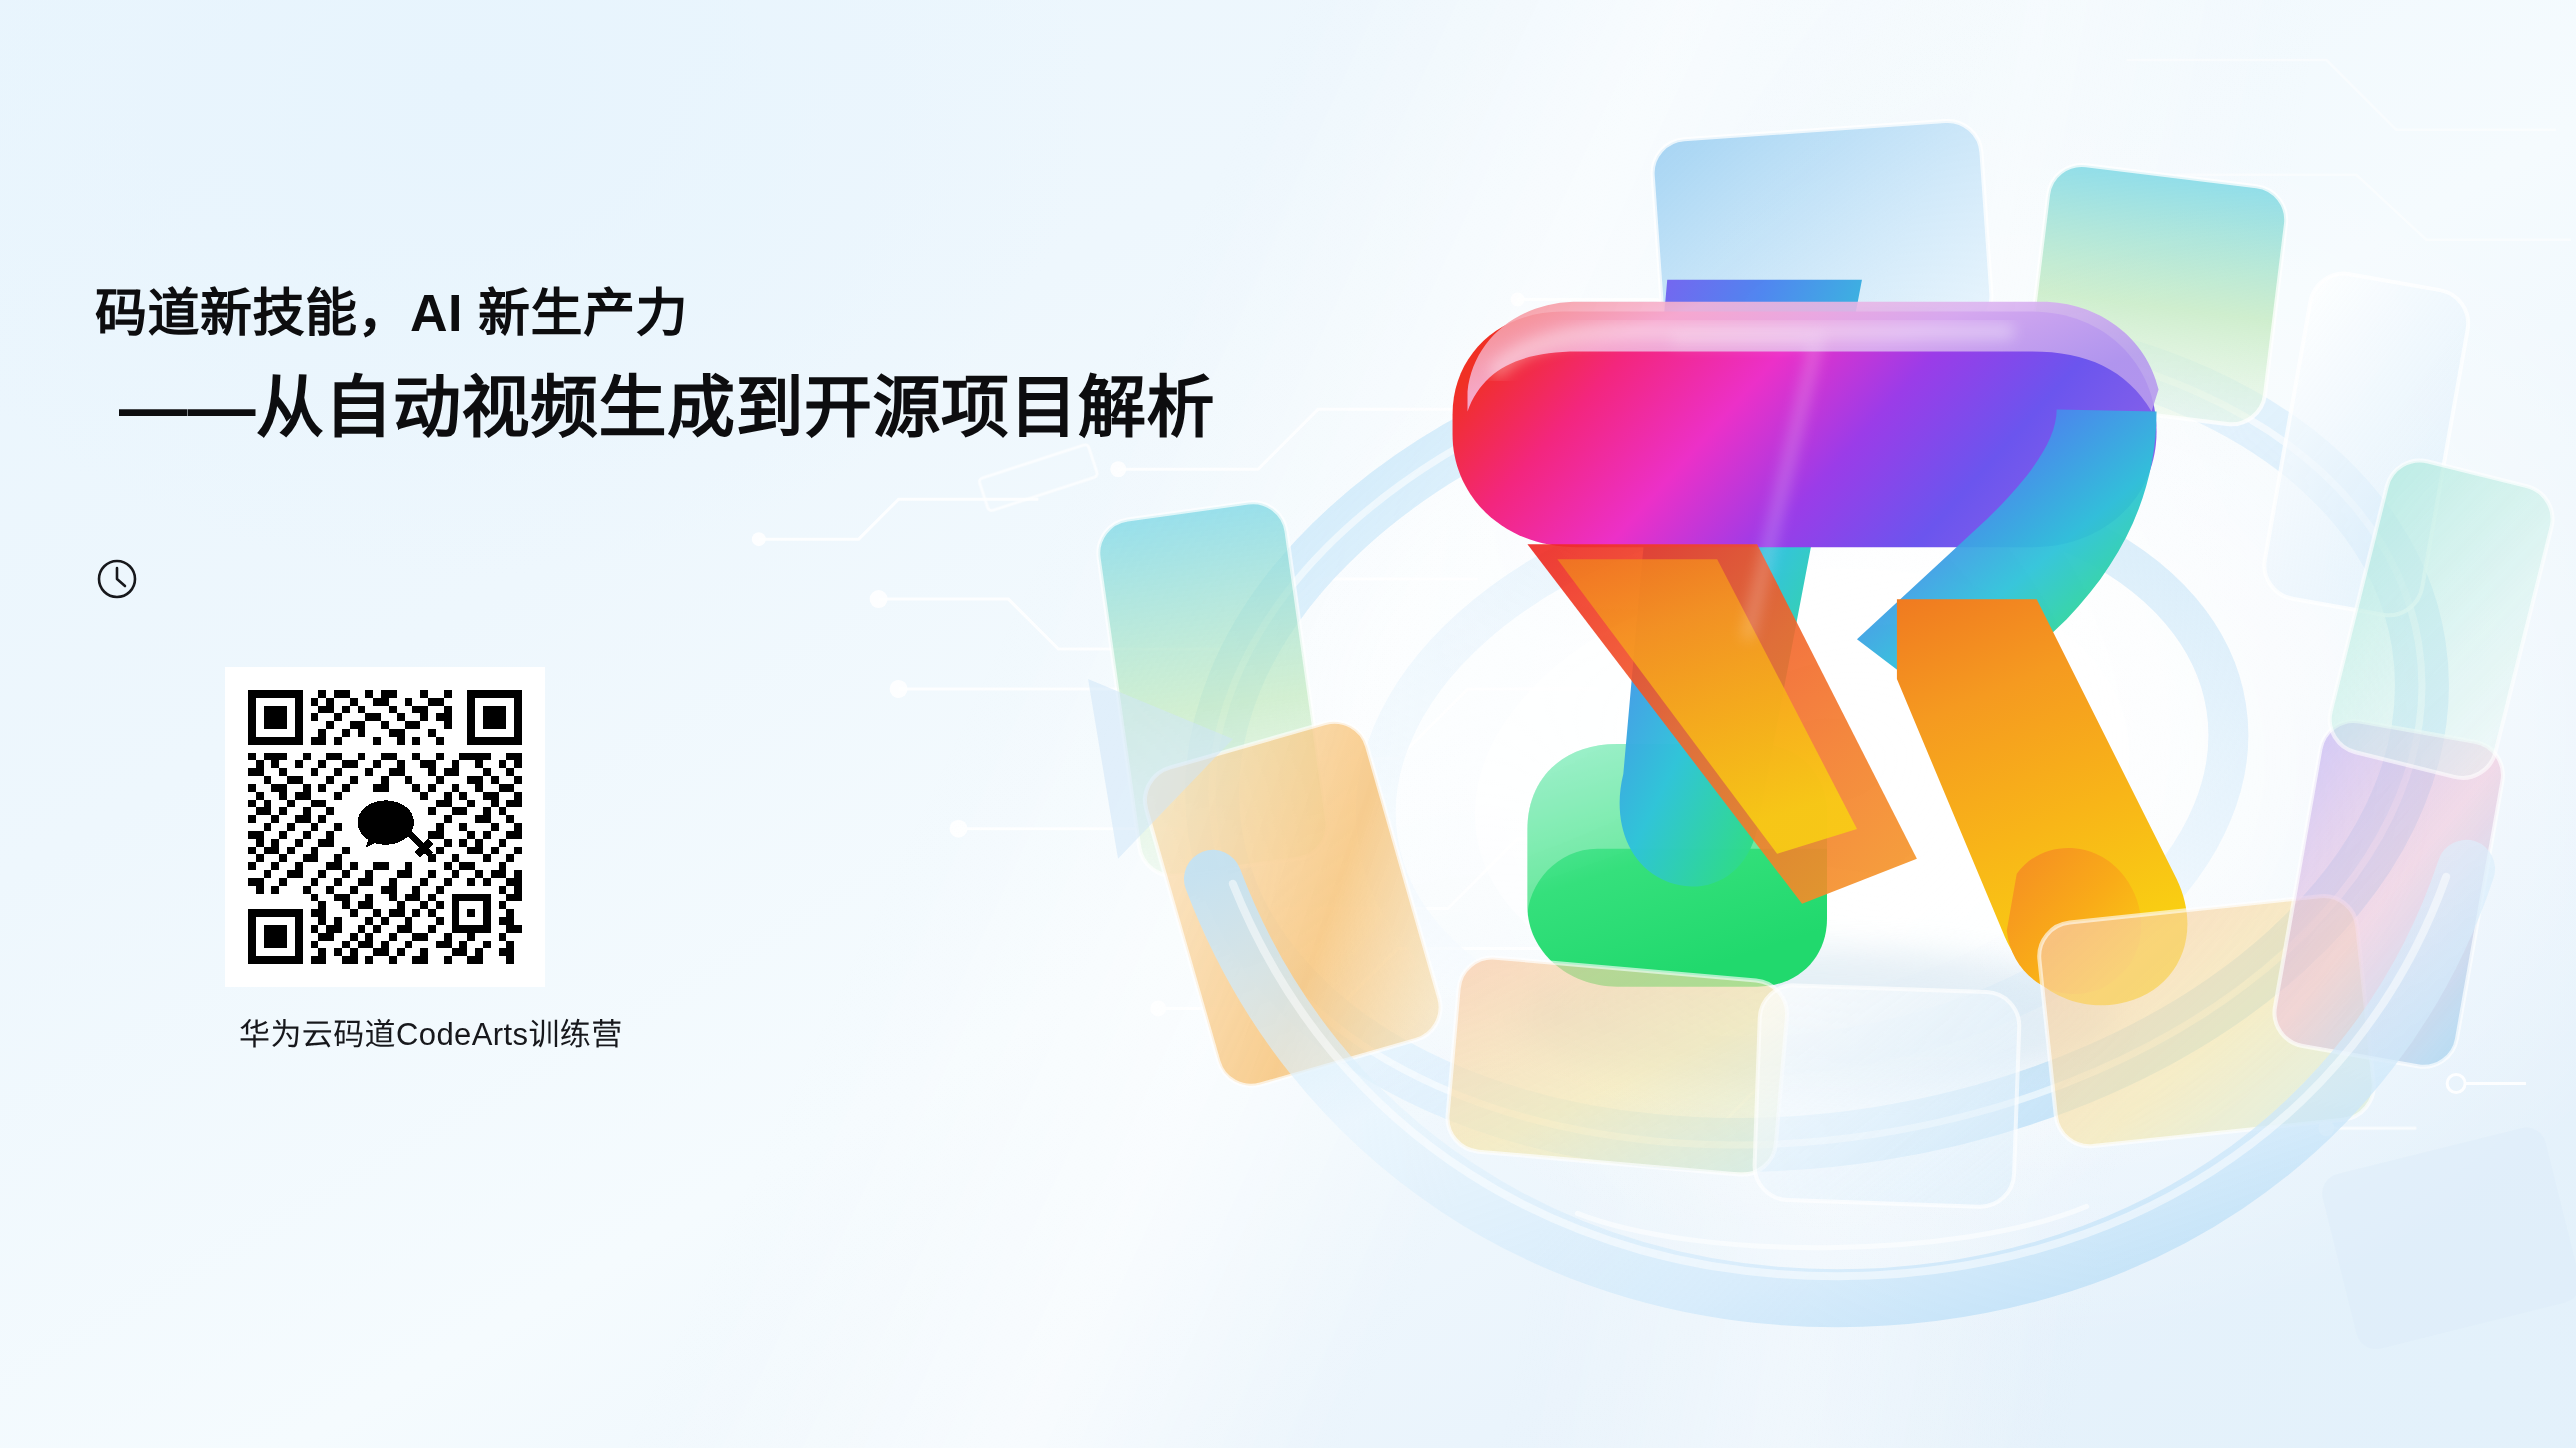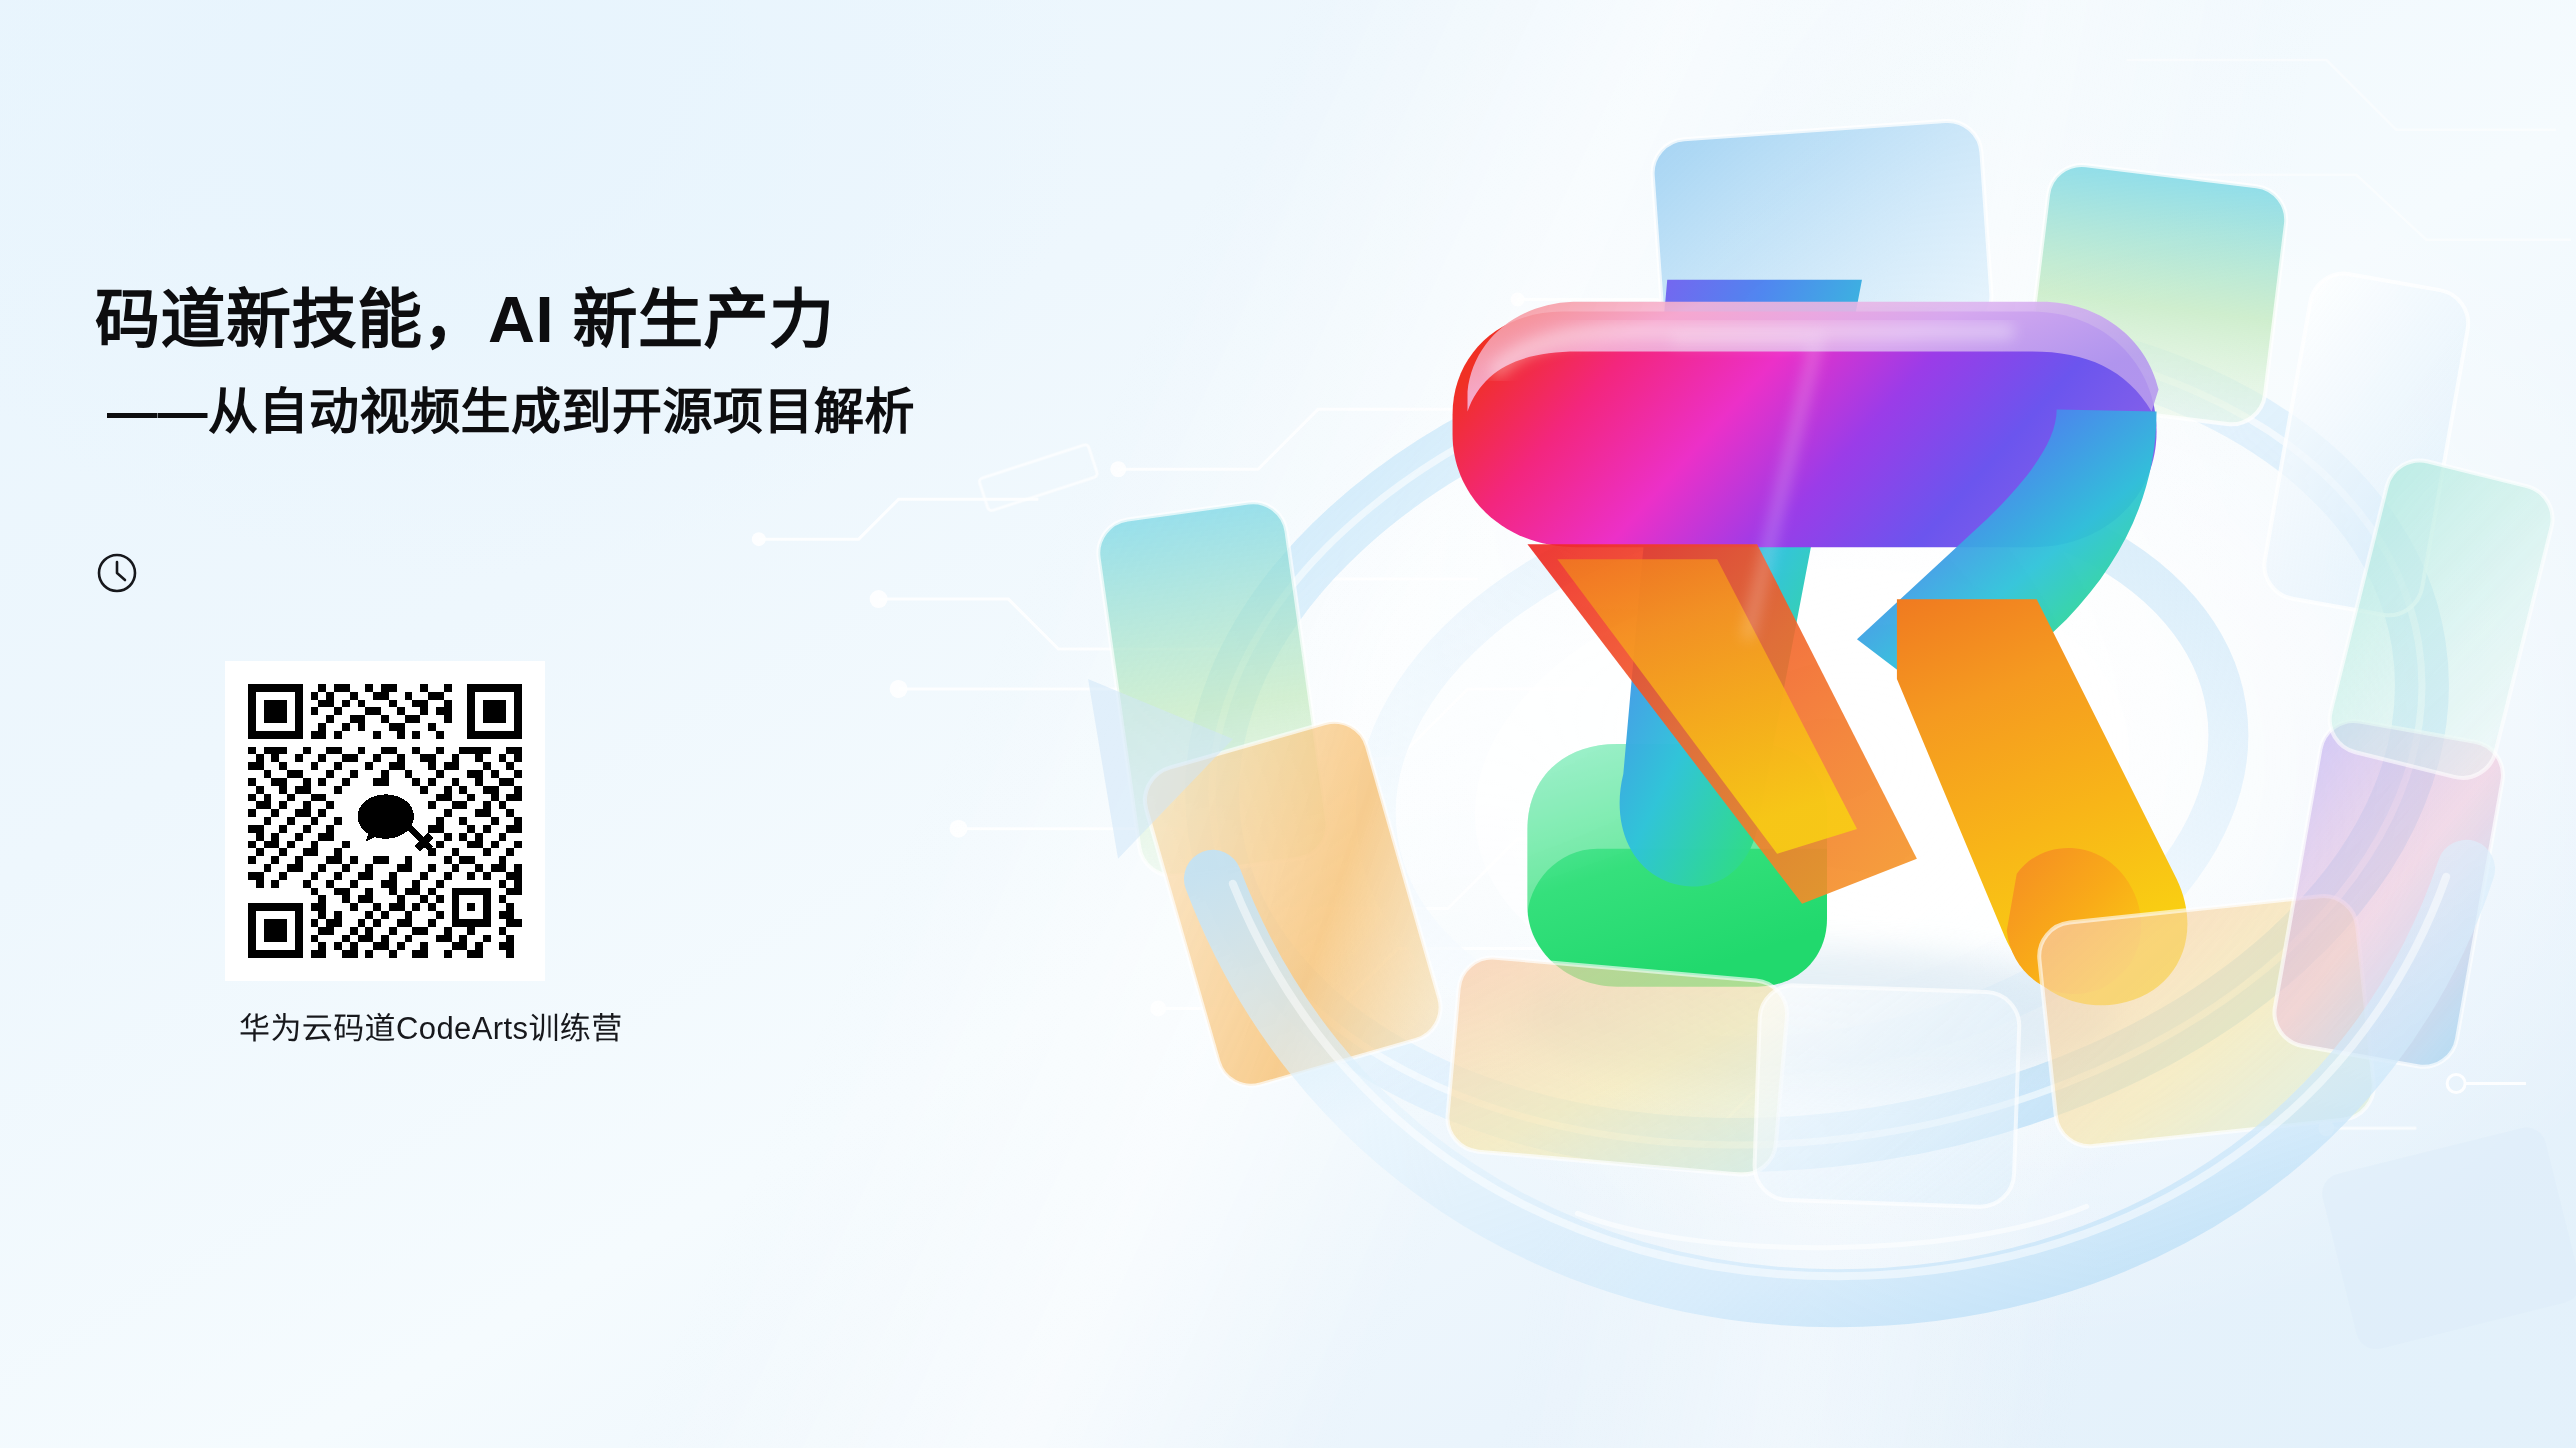--- a/index.html
+++ b/index.html
@@ -49,28 +49,28 @@
     z-index: 6;
   }
 
   .title-line {
     color: #0d0d0f;
     font-weight: 700;
     letter-spacing: 0.5px;
     white-space: nowrap;
   }
   .title-line-1 {
-    font-size: 65px;
+    font-size: 52px;
     line-height: 1.08;
     margin: 0 0 30px 0;
   }
   .title-line-2 {
-    font-size: 50px;
+    font-size: 68px;
     line-height: 1.08;
-    margin: 4px;
+    margin: 16px;
     padding-left: 8px;
   }
 
   .meta {
     margin-top: 112px;
   }
   .meta-row {
     display: flex;
     align-items: center;
     gap: 26px;

